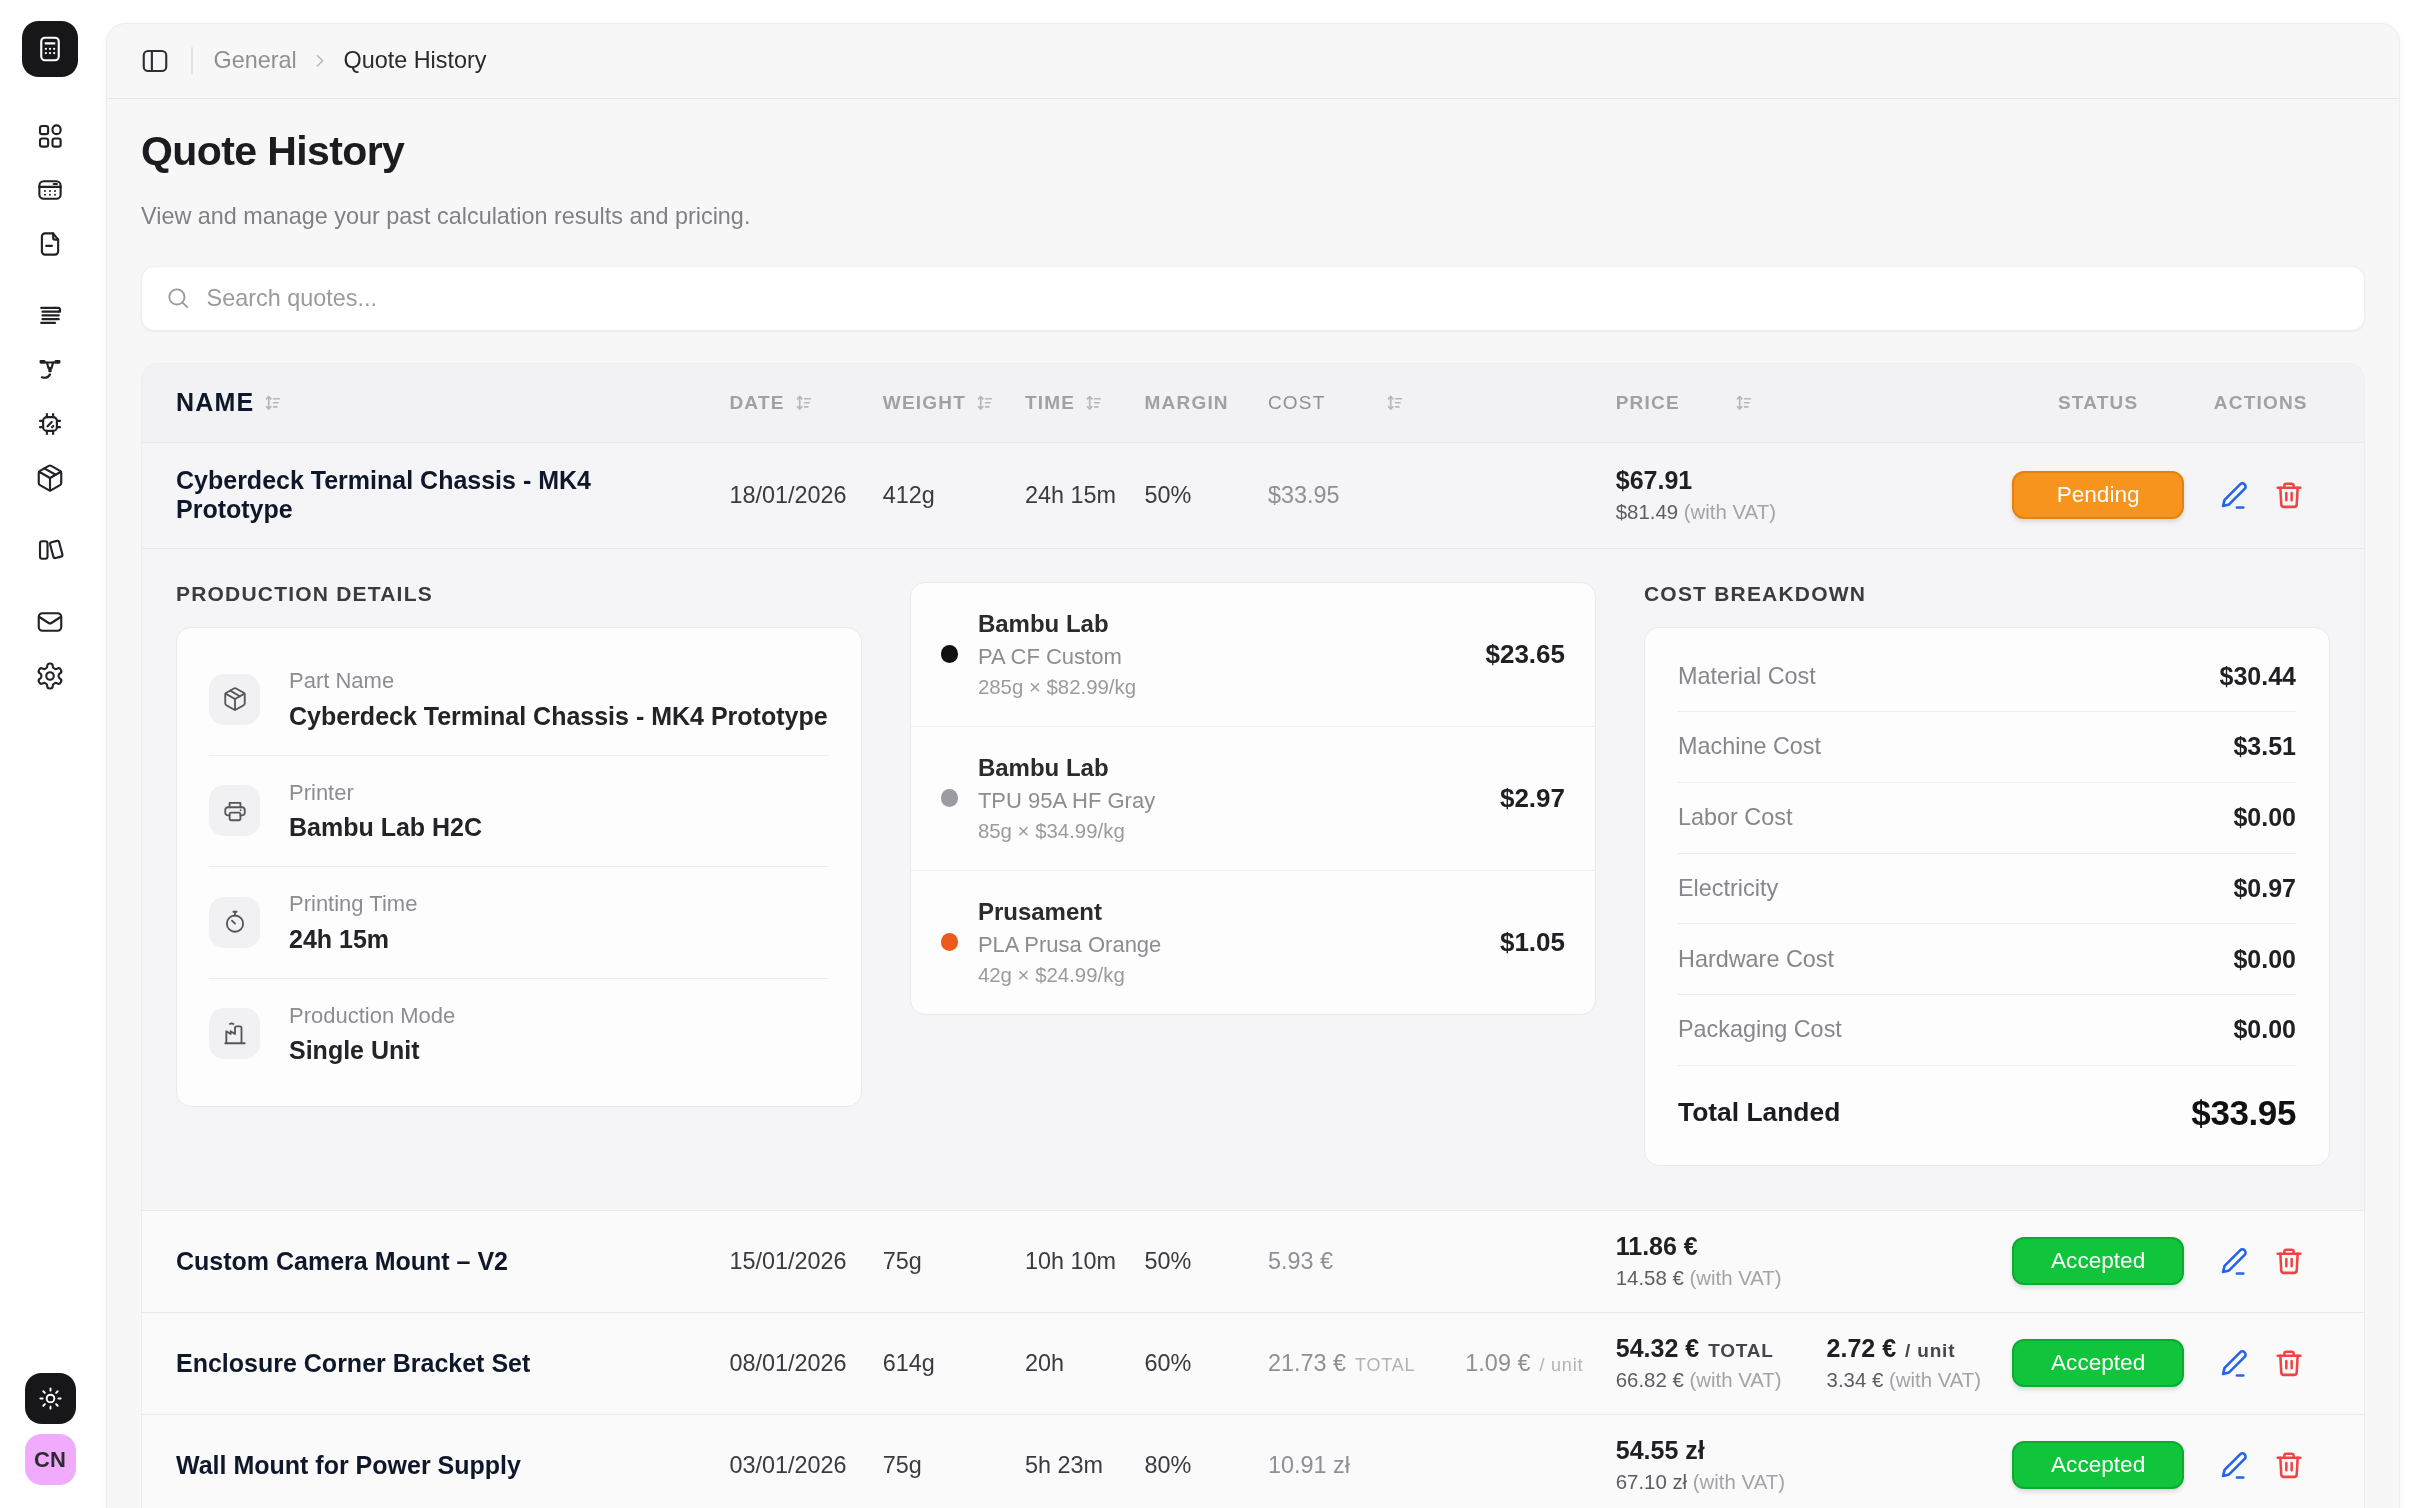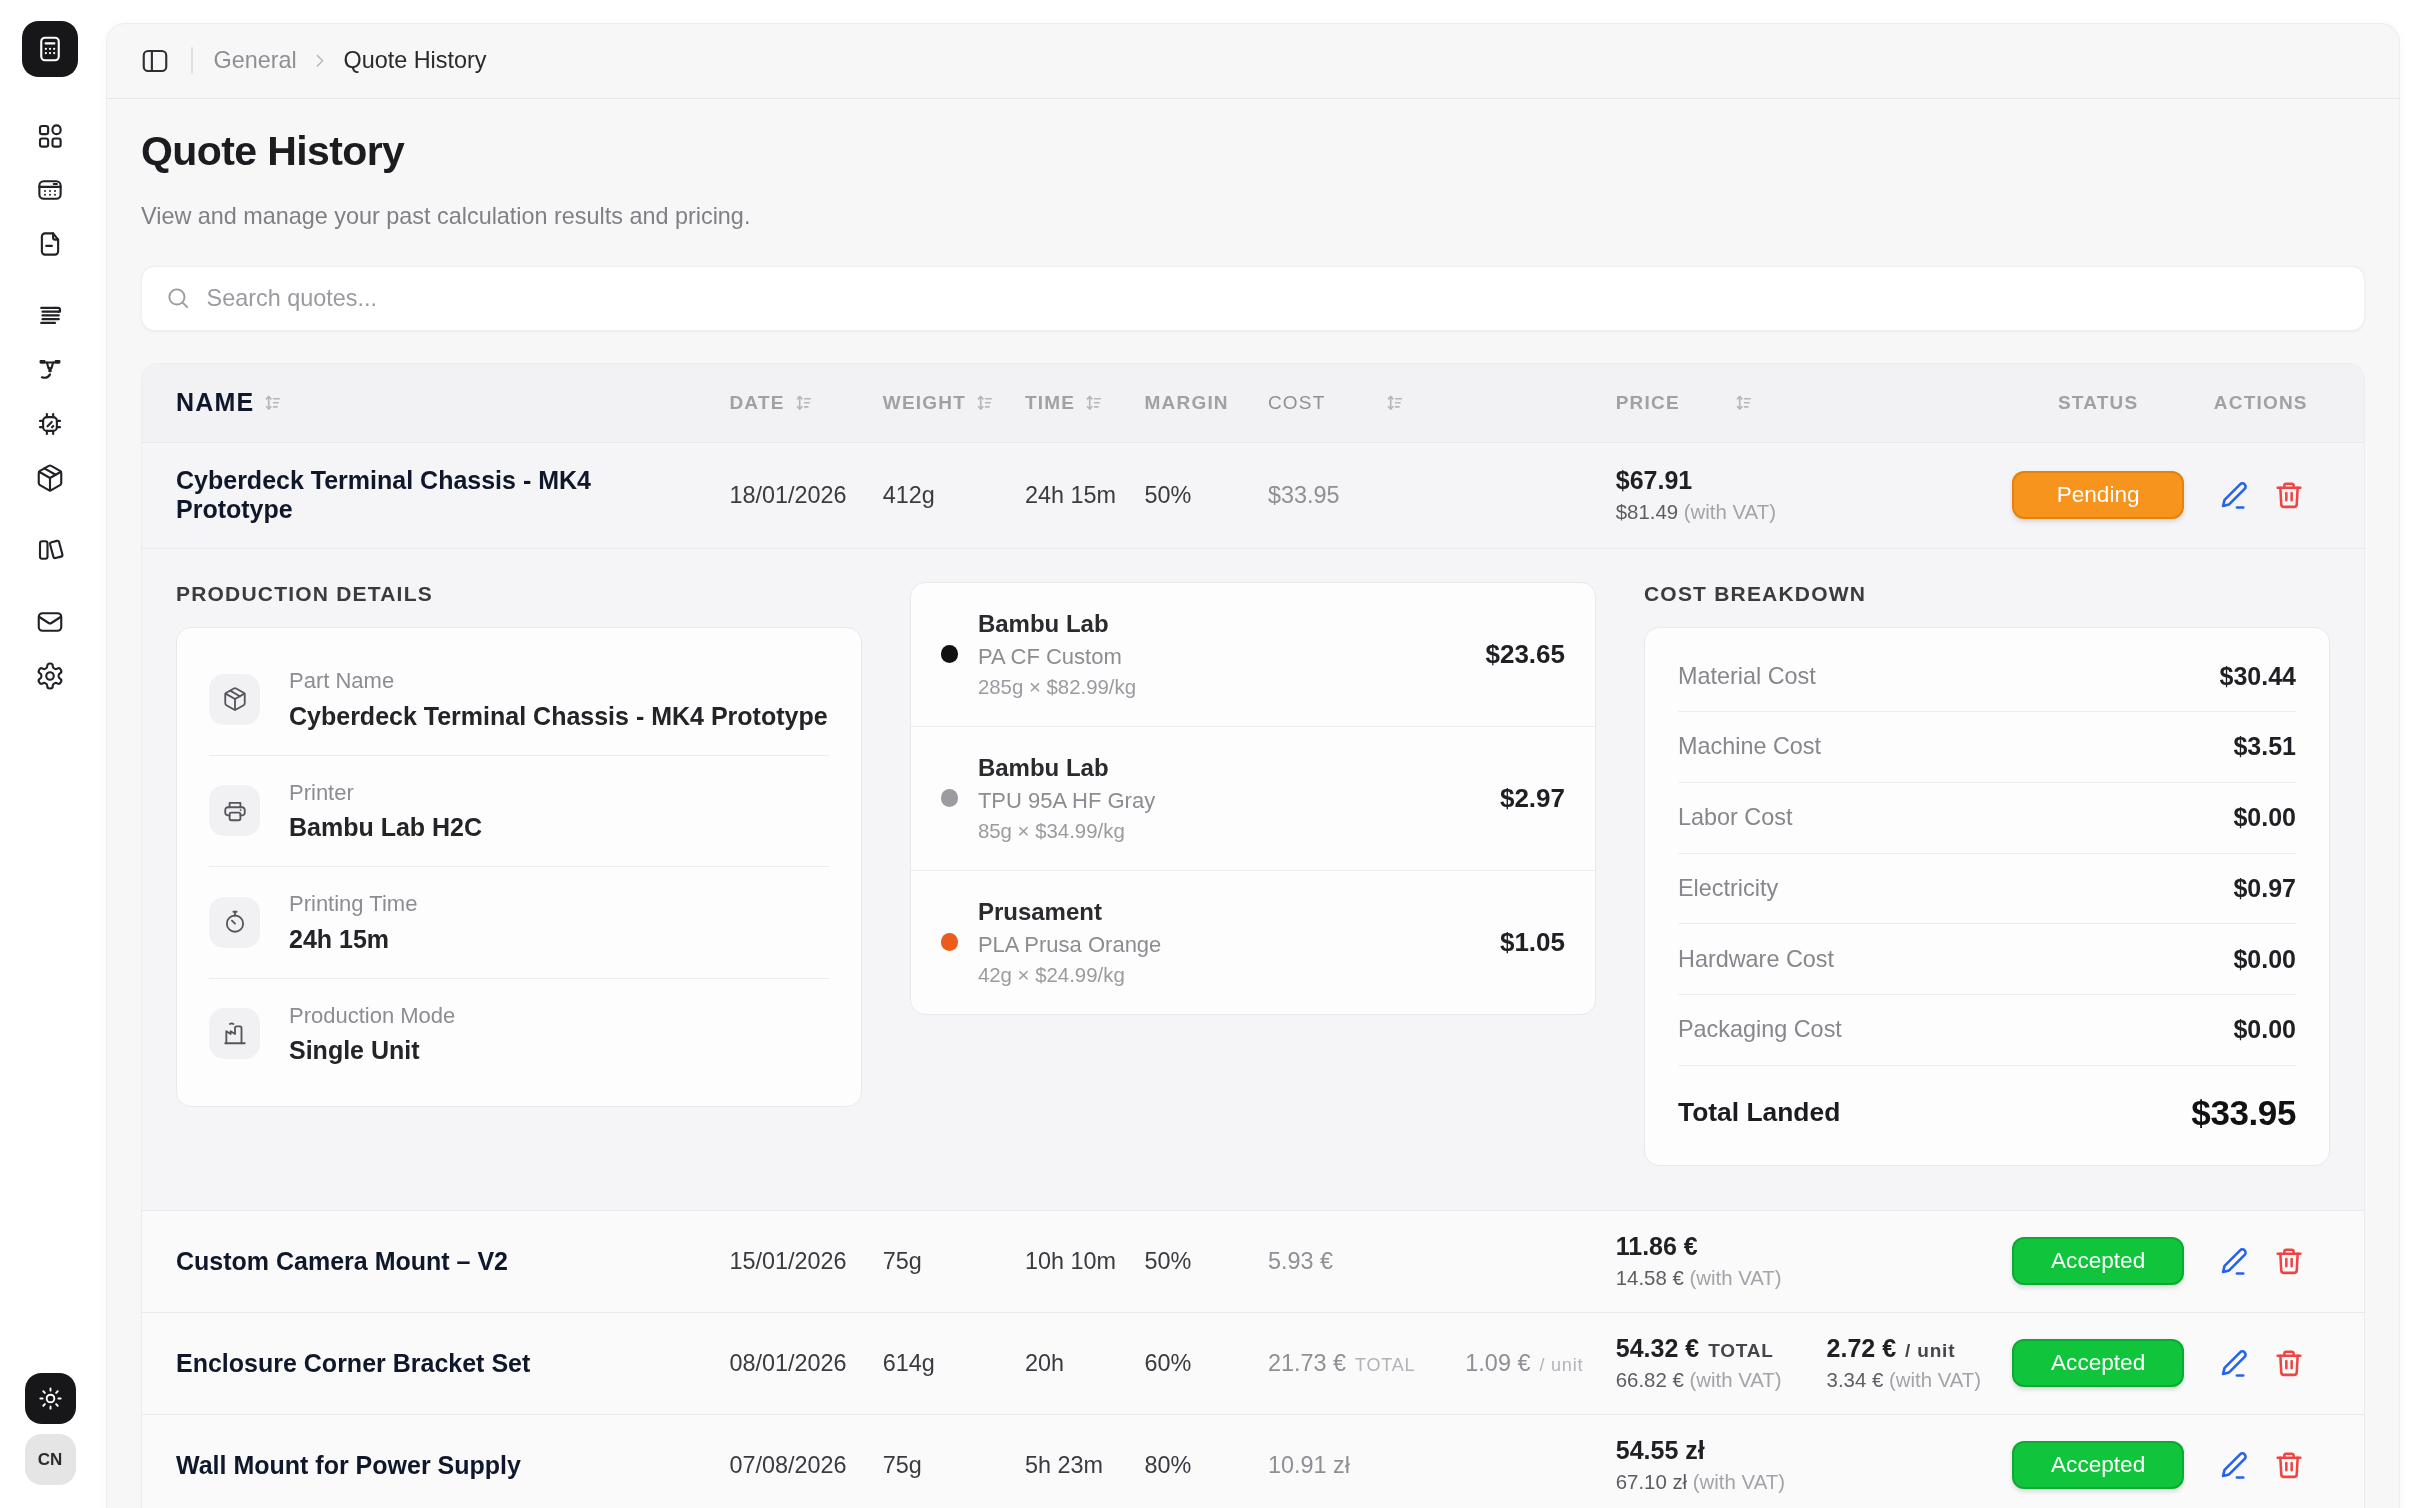--- a/index.html
+++ b/index.html
@@ -28,23 +28,23 @@
   }
   .side-btn.gap { margin-top:18px; }
   .side-btn .icon { width:30px; height:30px; }
   .side-bottom { margin-top:auto; display:flex; flex-direction:column; align-items:center; gap:10.6px; }
   .theme-btn {
     width:51px; height:51px; border-radius:16.6px; background:#17171a; border:none; cursor:pointer;
     display:flex; align-items:center; justify-content:center; color:#ffffff;
   }
   .theme-btn .icon { width:27px; height:27px; }
   .avatar {
-    width:51px; height:51px; border-radius:16.6px; background:#e5e5e5;
+    width:51px; height:51px; border-radius:16.6px; background:#f0abfc;
     display:flex; align-items:center; justify-content:center;
-    font-size:17px; font-weight:600; color:#2b2b30; cursor:pointer;
+    font-size:22px; font-weight:600; color:#2b2b30; cursor:pointer;
   }
 
   
   .main-card {
     position:absolute; left:106px; top:22.6px; right:13px; bottom:-15px;
     background:#f7f7f8; border:0.8px solid #ededef; border-bottom:none;
     border-radius:19.6px 19.6px 0 0; box-shadow:0 1.5px 9px rgba(0,0,0,0.04);
     overflow:hidden;
   }
   .card-header {
@@ -640,21 +640,21 @@
               <button class="act del"><svg viewBox="0 0 24 24" fill="none" stroke="currentColor" stroke-width="1.9" stroke-linecap="round" stroke-linejoin="round">
                   <path d="M3.5 6.5h17"></path>
                   <path d="M8.5 6.5V5A1.5 1.5 0 0 1 10 3.5h4A1.5 1.5 0 0 1 15.5 5v1.5"></path>
                   <path d="M18.5 6.5 17.8 19a2 2 0 0 1-2 1.9H8.2a2 2 0 0 1-2-1.9L5.5 6.5"></path>
                   <path d="M10 10.5V16M14 10.5V16"></path>
                 </svg></button>
             </div>
   </div>
           <div class="trow grid-row">
     <div class="td c-name">Wall Mount for Power Supply</div>
-    <div class="td c-date">07/08/2026</div>
+    <div class="td c-date">03/01/2026</div>
     <div class="td c-weight">75g</div>
     <div class="td c-time">5h 23m</div>
     <div class="td c-margin">80%</div>
     <div class="td c-cost">
               <span class="cg"><span class="cv">10.91 zł</span></span>
             </div>
     <div class="td c-price">
               <span class="pg">
                 <span class="pline"><span class="pv">54.55 zł</span></span>
                 <span class="pvat"><span class="pvv">67.10 zł</span> <span class="pvs">(with VAT)</span></span>

